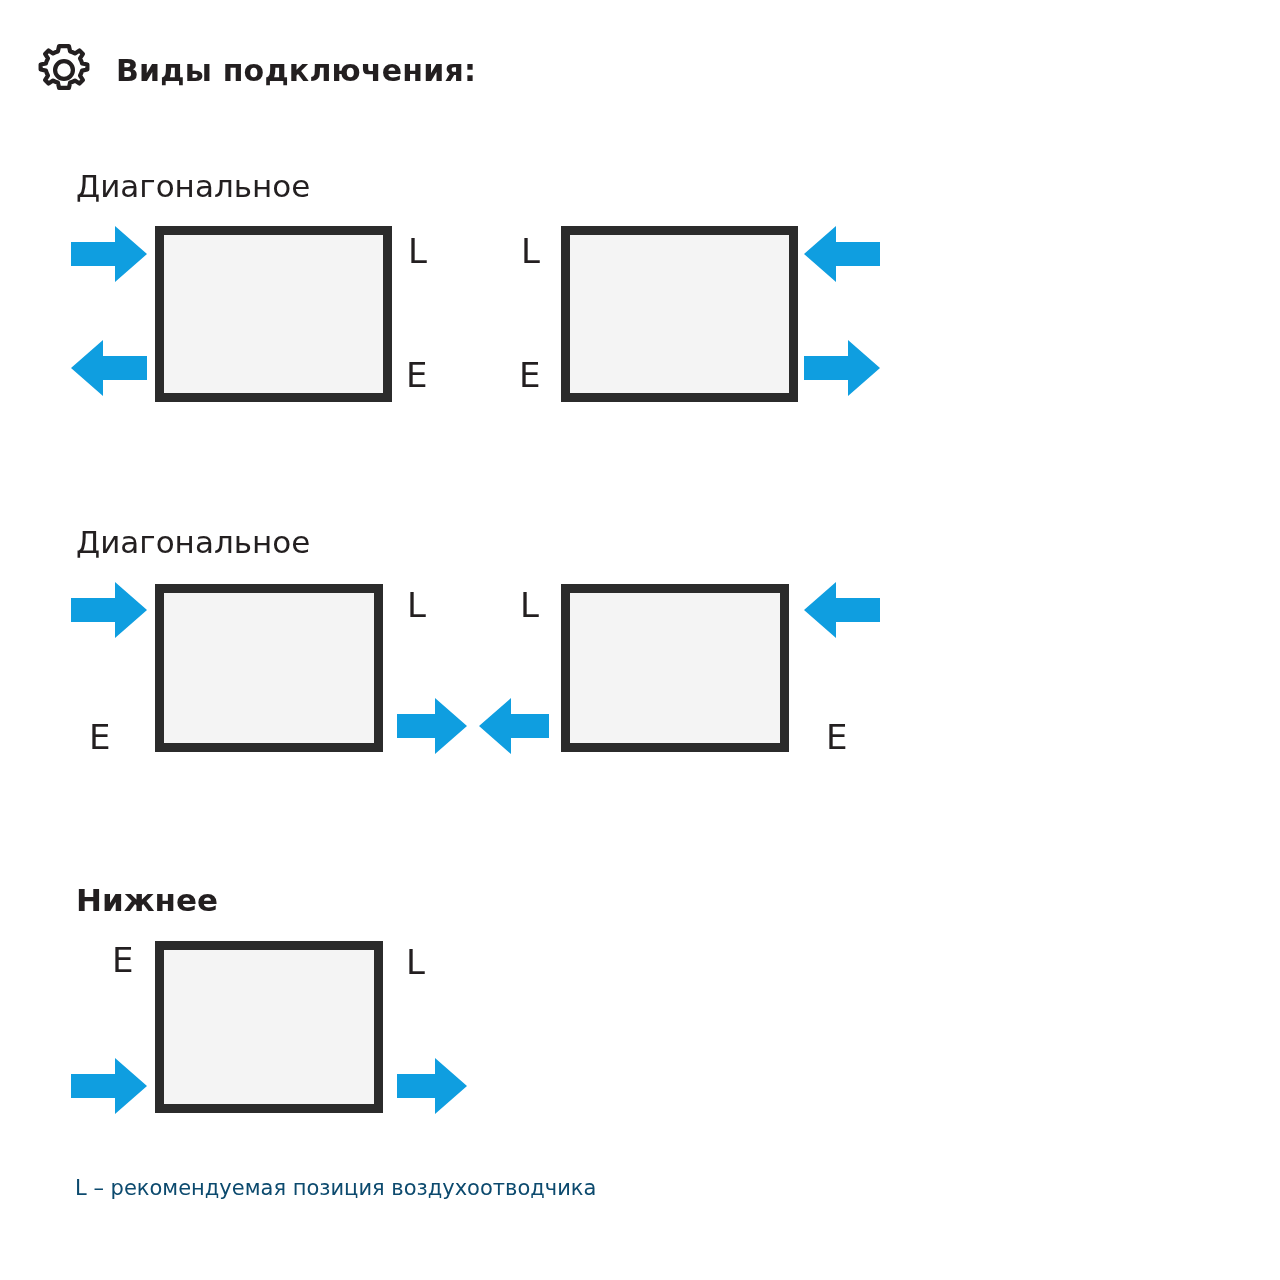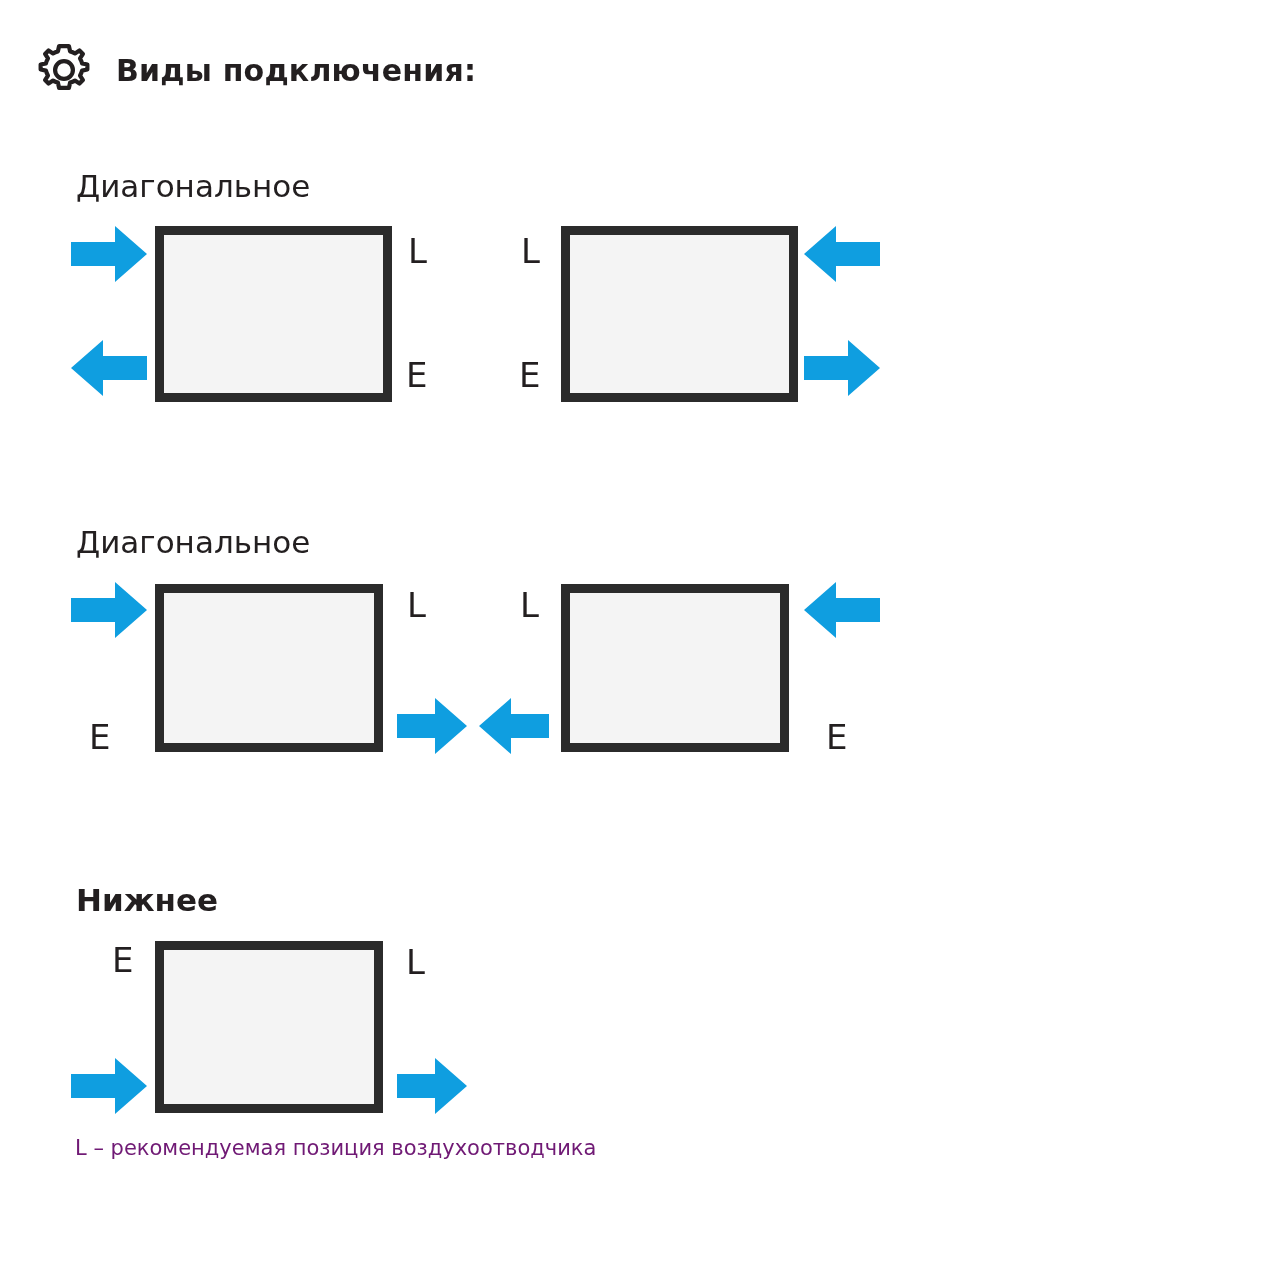--- a/index.html
+++ b/index.html
@@ -73,24 +73,24 @@
   
   .arrow {
     position: absolute;
   }
   .arrow svg { display: block; }
 
   
   .legend {
     position: absolute;
     left: 75px;
-    top: 1132px;
+    top: 1172px;
     font-size: 21px;
     line-height: 1.55;
-    color: #701a75;
+    color: #0c4a6e;
   }
   .legend div { white-space: nowrap; }
 </style>
 </head>
 <body>
 
 <div class="header">
   <span class="gear-icon">
     <svg viewBox="0 0 64 64" width="60" height="60" aria-hidden="true">
       <g fill="none" stroke="#231f20" stroke-width="4.5" stroke-linejoin="round">

